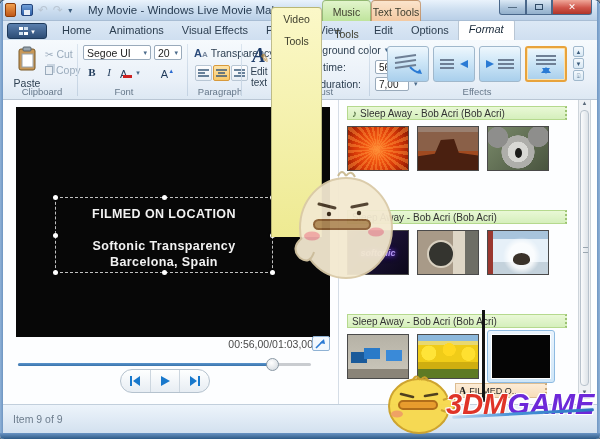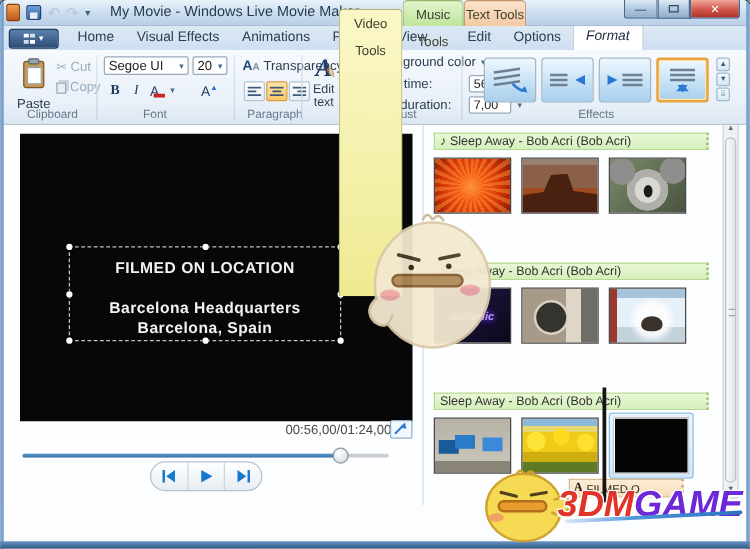--- a/index.html
+++ b/index.html
@@ -186,22 +186,22 @@
       <div class="wbtn close">✕</div>
     </div>
   </div>
 
   <div class="tabrow">
     <div class="appmenu">
       <span class="grid"></span>
       <span class="caret">▾</span>
     </div>
     <span class="tab">Home</span>
+    <span class="tab">Animations</span>
     <span class="tab">Visual Effects</span>
-    <span class="tab">Animations</span>
     <span class="tab">Project</span>
     <span class="tab">View</span>
     <span class="tab gap">Edit</span>
     <span class="tab">Options</span>
     <span class="tab active">Format</span>
   </div>
   <div class="help">?</div>
 
   <div class="ribbon">
     
@@ -378,25 +378,25 @@
       <div class="selbox">
         <span class="handle" style="left:-3px;top:-3px;"></span>
         <span class="handle" style="left:50%;top:-3px;margin-left:-2px;"></span>
         <span class="handle" style="right:-3px;top:-3px;"></span>
         <span class="handle" style="left:-3px;top:50%;margin-top:-2px;"></span>
         <span class="handle" style="right:-3px;top:50%;margin-top:-2px;"></span>
         <span class="handle" style="left:-3px;bottom:-3px;"></span>
         <span class="handle" style="left:50%;bottom:-3px;margin-left:-2px;"></span>
         <span class="handle" style="right:-3px;bottom:-3px;"></span>
         <div class="vtitle vt1">FILMED ON LOCATION</div>
-        <div class="vtitle vt2">Barcelona Headquarters</div>
+        <div class="vtitle vt2">Softonic Transparency</div>
         <div class="vtitle vt3">Barcelona, Spain</div>
       </div>
     </div>
-    <div class="timerow">00:56,00/01:24,00</div>
+    <div class="timerow">00:56,00/01:03,00</div>
     <div class="fsbtn">
       <svg width="16" height="13" viewBox="0 0 16 13">
         <path d="M3 10 L10 3" stroke="#2a7ad4" stroke-width="1.6"></path>
           <polygon points="11,1 12,6 7,5" fill="#2a7ad4"></polygon>
       </svg>
     </div>
     <div class="slider">
       <div class="track"></div>
       <div class="fill"></div>
       <div class="knob"></div>
@@ -469,20 +469,23 @@
     </div>
     <div class="scroll">
       <div class="scr-arrow scr-up">▲</div>
       <div class="scr-thumb">
           <div class="scr-grip"></div>
         </div>
       <div class="scr-arrow scr-down">▼</div>
     </div>
   </div>
 
+  <div class="statusbar">
+    <span class="status-text">Item 9 of 9</span>
+  </div>
 
   <div class="frame-l"></div>
   <div class="frame-r"></div>
   <div class="frame-b"></div>
 
   <svg class="wm wm-center" width="106" height="118" viewBox="0 0 106 118">
     <ellipse cx="54" cy="62" rx="46" ry="50" fill="#f3e9d0" stroke="#d9c9a6" stroke-width="2"></ellipse>
     <path d="M46 10 q4 -8 8 0 M54 10 q5 -7 9 1" fill="none" stroke="#c9b990" stroke-width="2"></path>
     <path d="M27 38 l16 4" stroke="#4a3a28" stroke-width="3" stroke-linecap="round"></path>
     <path d="M60 41 l15 -3" stroke="#4a3a28" stroke-width="3" stroke-linecap="round"></path>

